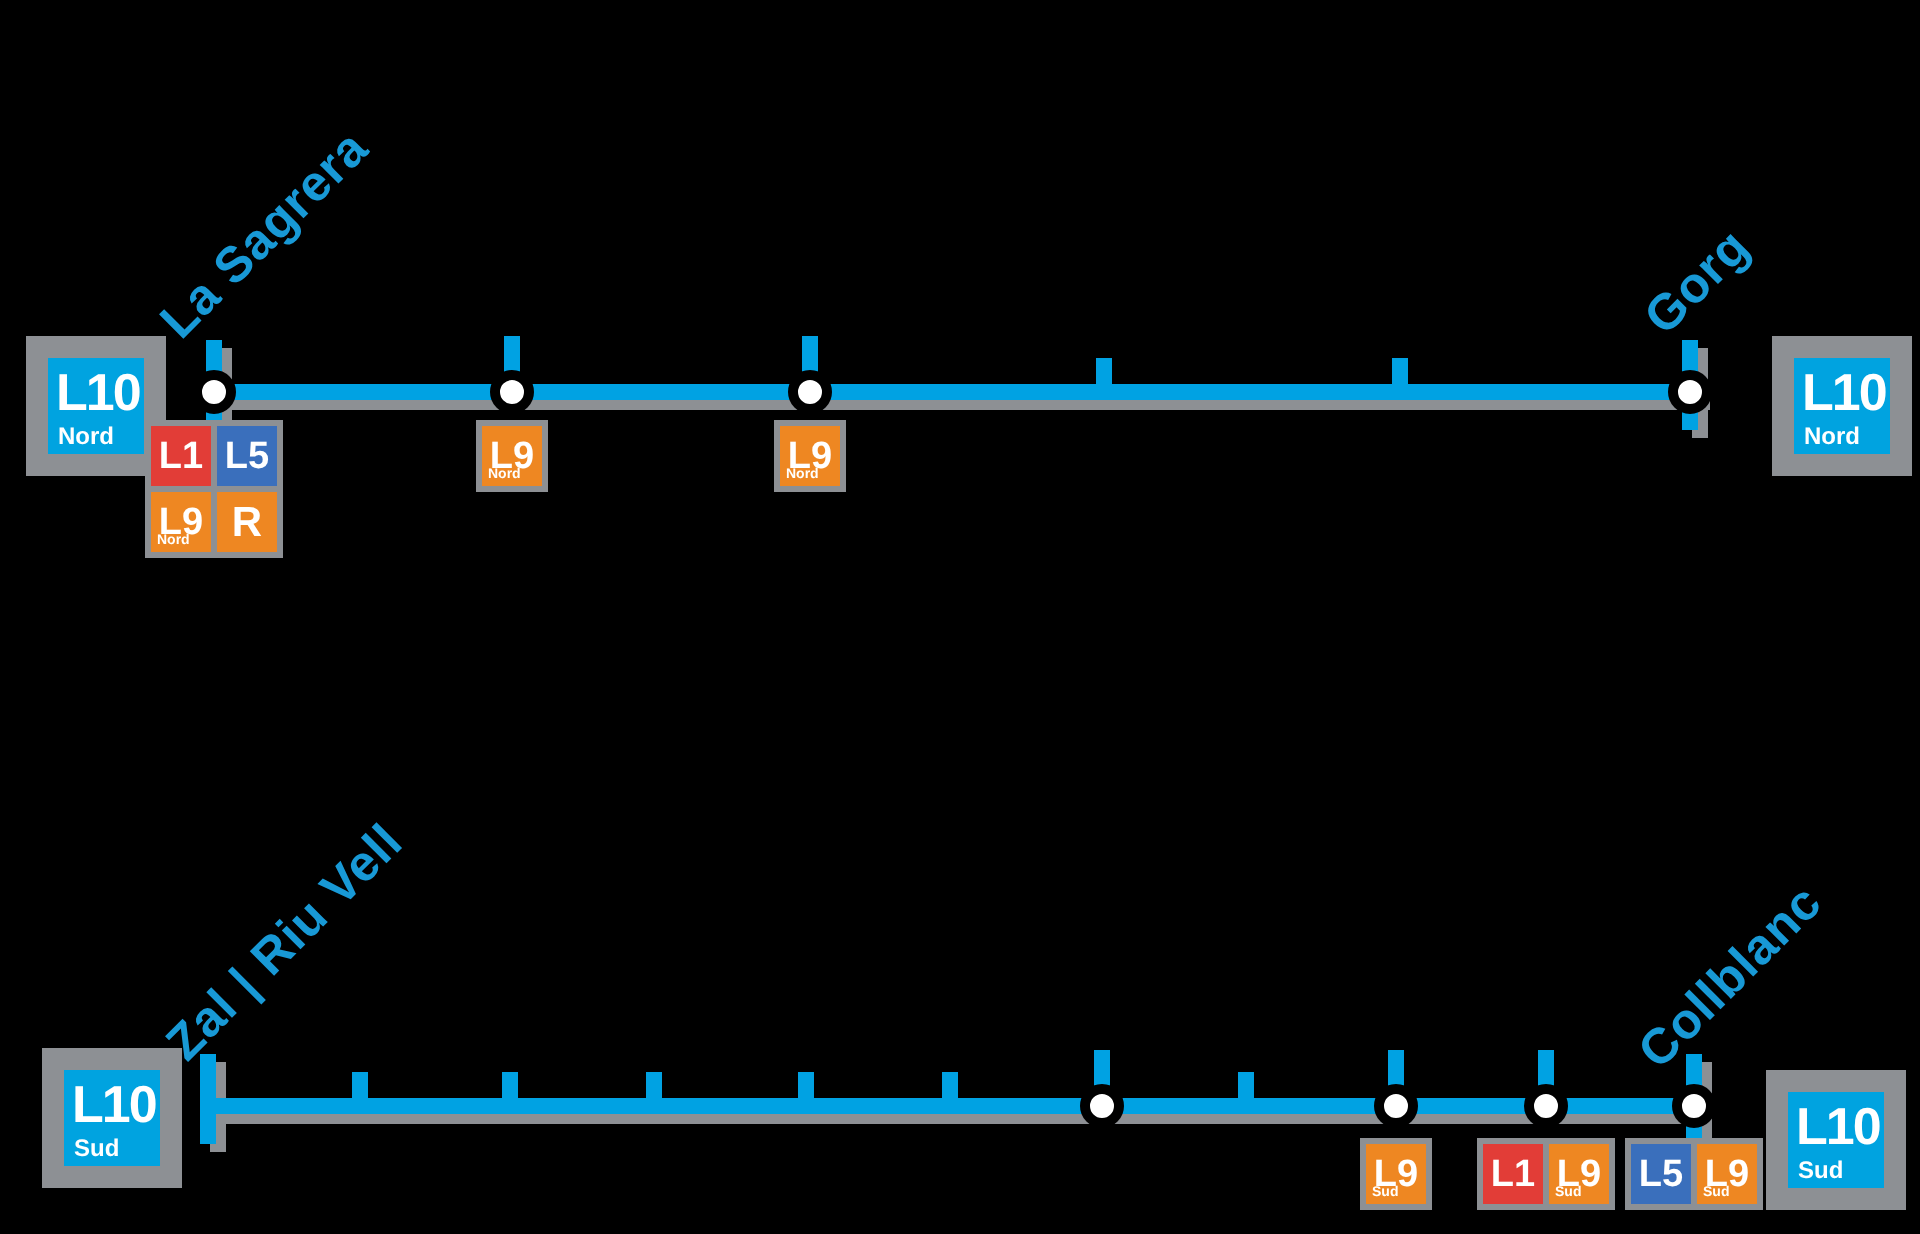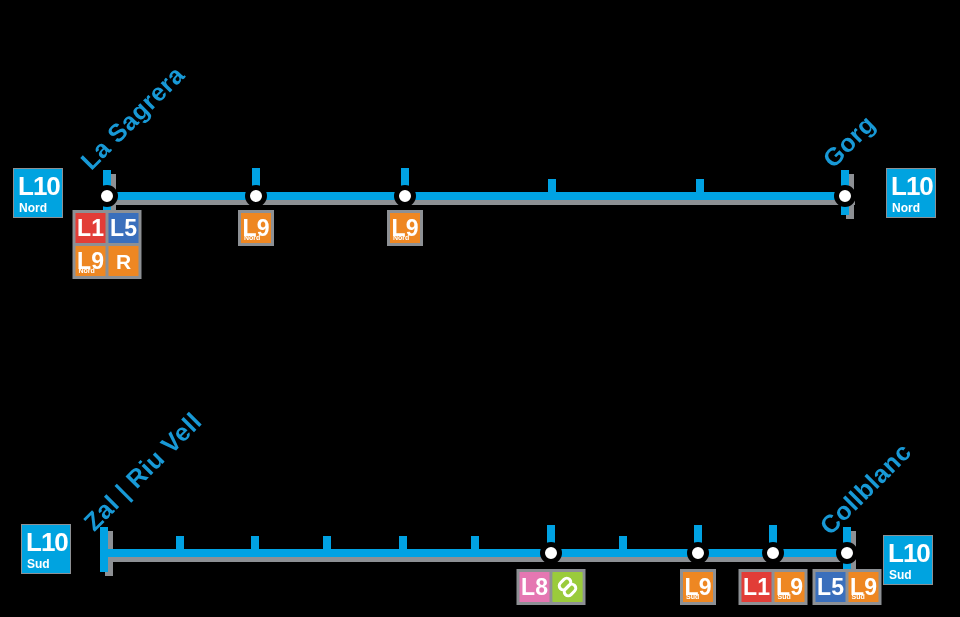--- a/index.html
+++ b/index.html
@@ -18,25 +18,25 @@
   }
   .term-label{
     position:absolute;color:var(--label);font-weight:bold;font-size:25px;line-height:25px;
     white-space:nowrap;letter-spacing:.5px;transform:rotate(-45deg);transform-origin:0 100%;z-index:5;
   }
   .cluster{
     position:absolute;display:grid;gap:3px;padding:3px;background:var(--shadow);
     transform:translateX(-50%);z-index:5;
   }
   .badge{position:relative;width:30px;height:30px;display:flex;align-items:center;justify-content:center;}
-  .blabel{color:#fff;font-weight:bold;font-size:23px;line-height:1;}
+  .blabel{color:#fff;font-weight:bold;font-size:19px;line-height:1;}
   .blabel.rbig{font-size:21px;}
   .bsub{position:absolute;left:3px;bottom:2px;color:#fff;font-weight:bold;font-size:7px;line-height:1;}
   .badge svg{display:block;width:30px;height:30px;}
-  .l10-panel{position:absolute;background:var(--shadow);padding:1px;z-index:5;}
+  .l10-panel{position:absolute;background:var(--shadow);padding:11px;z-index:5;}
   .l10-inner{width:48px;height:48px;background:var(--l10badge);color:#fff;}
   .l10-big{font-weight:bold;font-size:26px;line-height:26px;padding:4px 0 0 4px;letter-spacing:-1px;}
   .l10-small{font-weight:bold;font-size:12px;line-height:12px;padding:3px 0 0 5px;}
 </style>
 </head>
 <body>
 
 <div id="map" style="--bg: #000000; --line: #00a2e3; --label: #1899d6; --shadow: #8d9094; --stationFill: #ffffff; --stationRing: #000000; --l10badge: #00a3e0;">
 
   <div class="l10-panel" style="left:13px;top:168px">
@@ -115,34 +115,20 @@
     <div class="shadow" style="left: 105px; top: 531px; width: 8px; height: 45px;"></div>
     <div class="cap" style="left: 100px; top: 527px; height: 45px;"></div>
     <div class="term-label" style="left: 97px; top: 510px;">Zal | Riu Vell</div>
     <div class="tick" style="left: 176px; top: 536px; height: 21px;"></div>
     <div class="tick" style="left: 251px; top: 536px; height: 21px;"></div>
     <div class="tick" style="left: 323px; top: 536px; height: 21px;"></div>
     <div class="tick" style="left: 399px; top: 536px; height: 21px;"></div>
     <div class="tick" style="left: 471px; top: 536px; height: 21px;"></div>
     <div class="tick" style="left: 547px; top: 525px; height: 26px;"></div>
     <div class="circle" style="left: 540px; top: 542px;"></div>
-    <div class="cluster" style="left: 551px; top: 569px; grid-template-columns: repeat(2, 30px);">
-      <div class="badge" style="background: rgb(229, 119, 178);">
-        <span class="blabel">L8</span>
-      </div>
-      <div class="badge" style="background: rgb(154, 203, 59);">
-        <svg viewBox="0 0 30 30">
-          <rect width="30" height="30" rx="3" fill="#9acb3b"></rect>
-          <g fill="none" stroke="#fff" stroke-width="3">
-            <rect x="6" y="8" width="13" height="8" rx="4" transform="rotate(-45 12.5 12)"></rect>
-            <rect x="11" y="14" width="13" height="8" rx="4" transform="rotate(-45 17.5 18)"></rect>
-          </g>
-        </svg>
-      </div>
-    </div>
     <div class="tick" style="left: 619px; top: 536px; height: 21px;"></div>
     <div class="tick" style="left: 694px; top: 525px; height: 26px;"></div>
     <div class="circle" style="left: 687px; top: 542px;"></div>
     <div class="cluster" style="left: 698px; top: 569px; grid-template-columns: repeat(1, 30px);">
       <div class="badge" style="background: rgb(238, 135, 34);">
         <span class="blabel">L9</span>
         <span class="bsub">Sud</span>
       </div>
     </div>
     <div class="tick" style="left: 769px; top: 525px; height: 26px;"></div>

